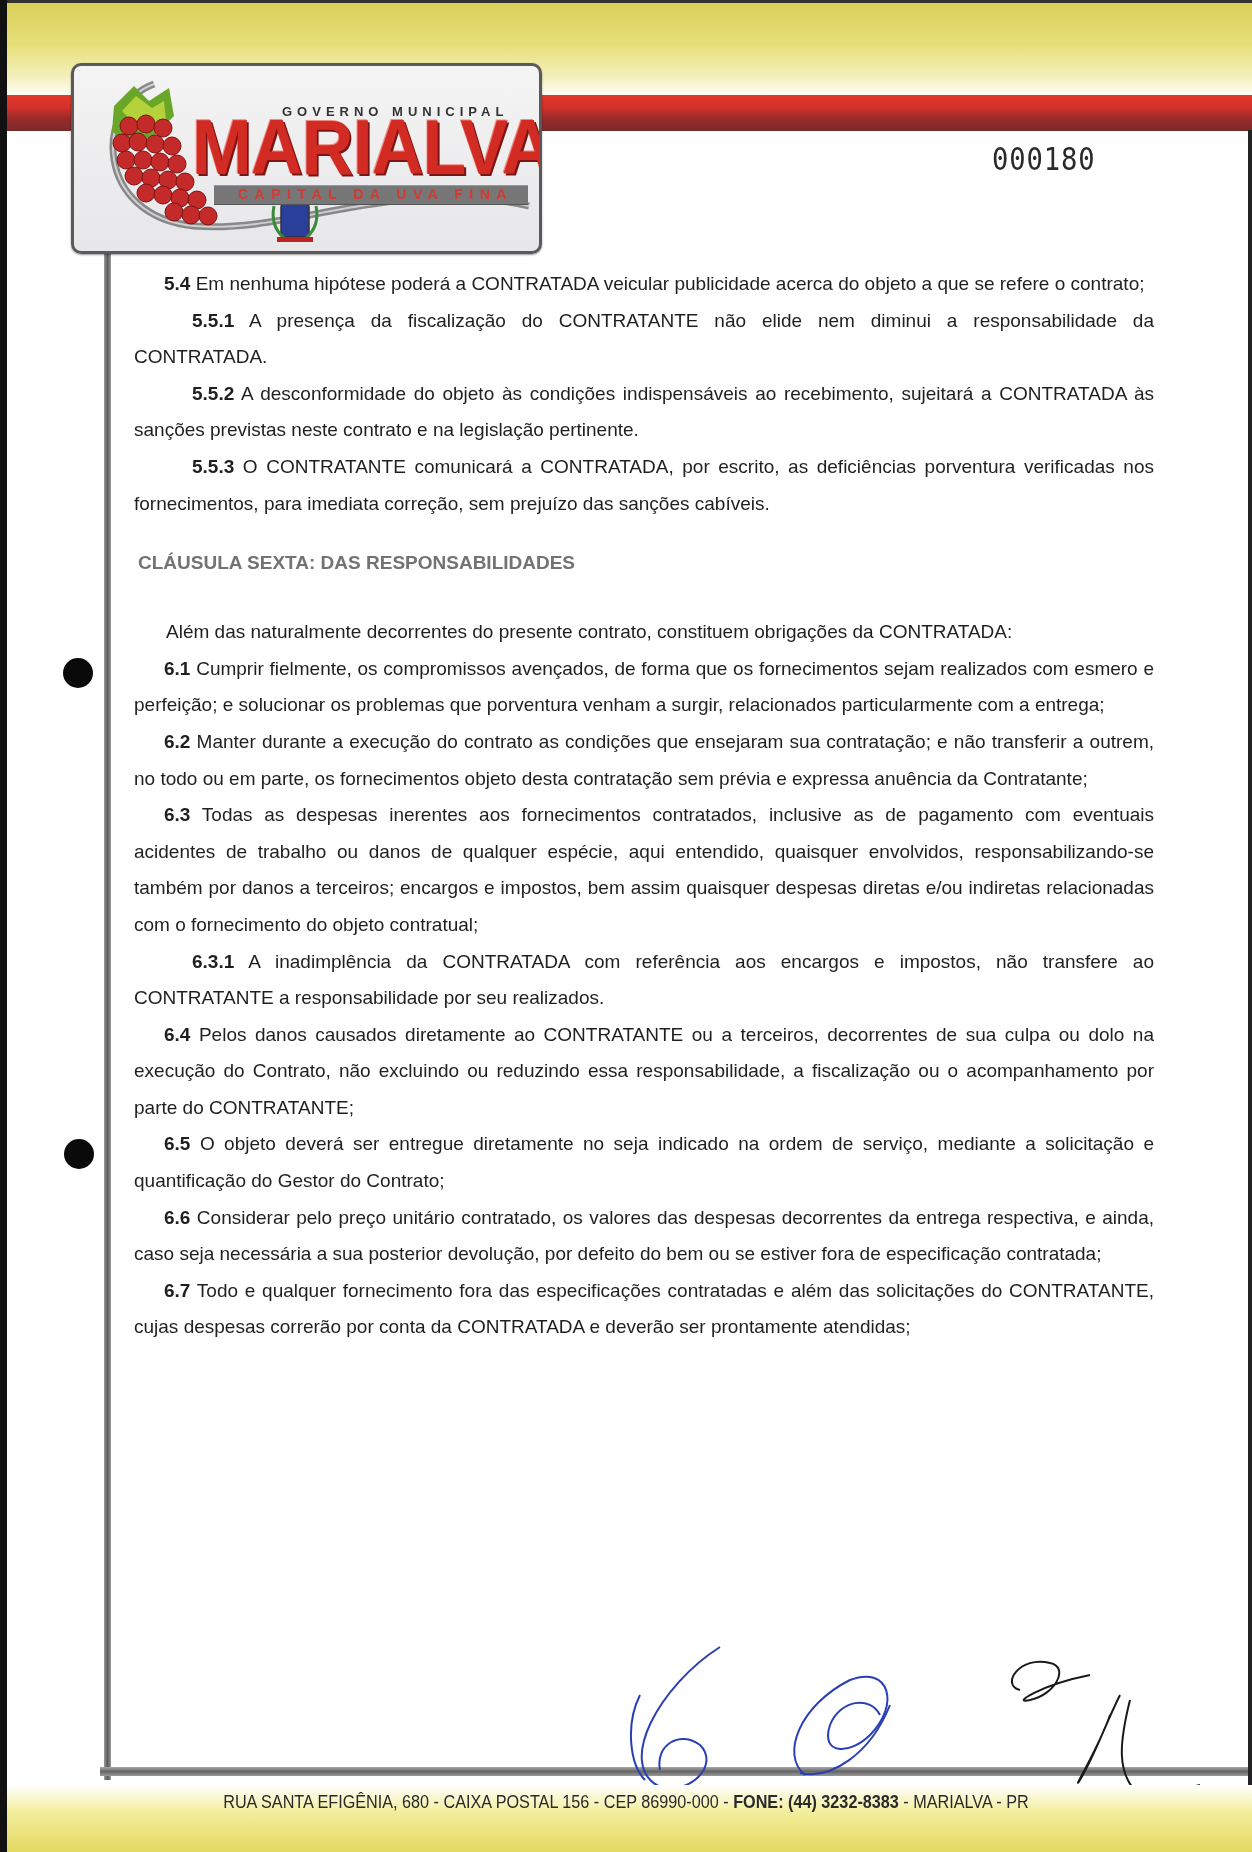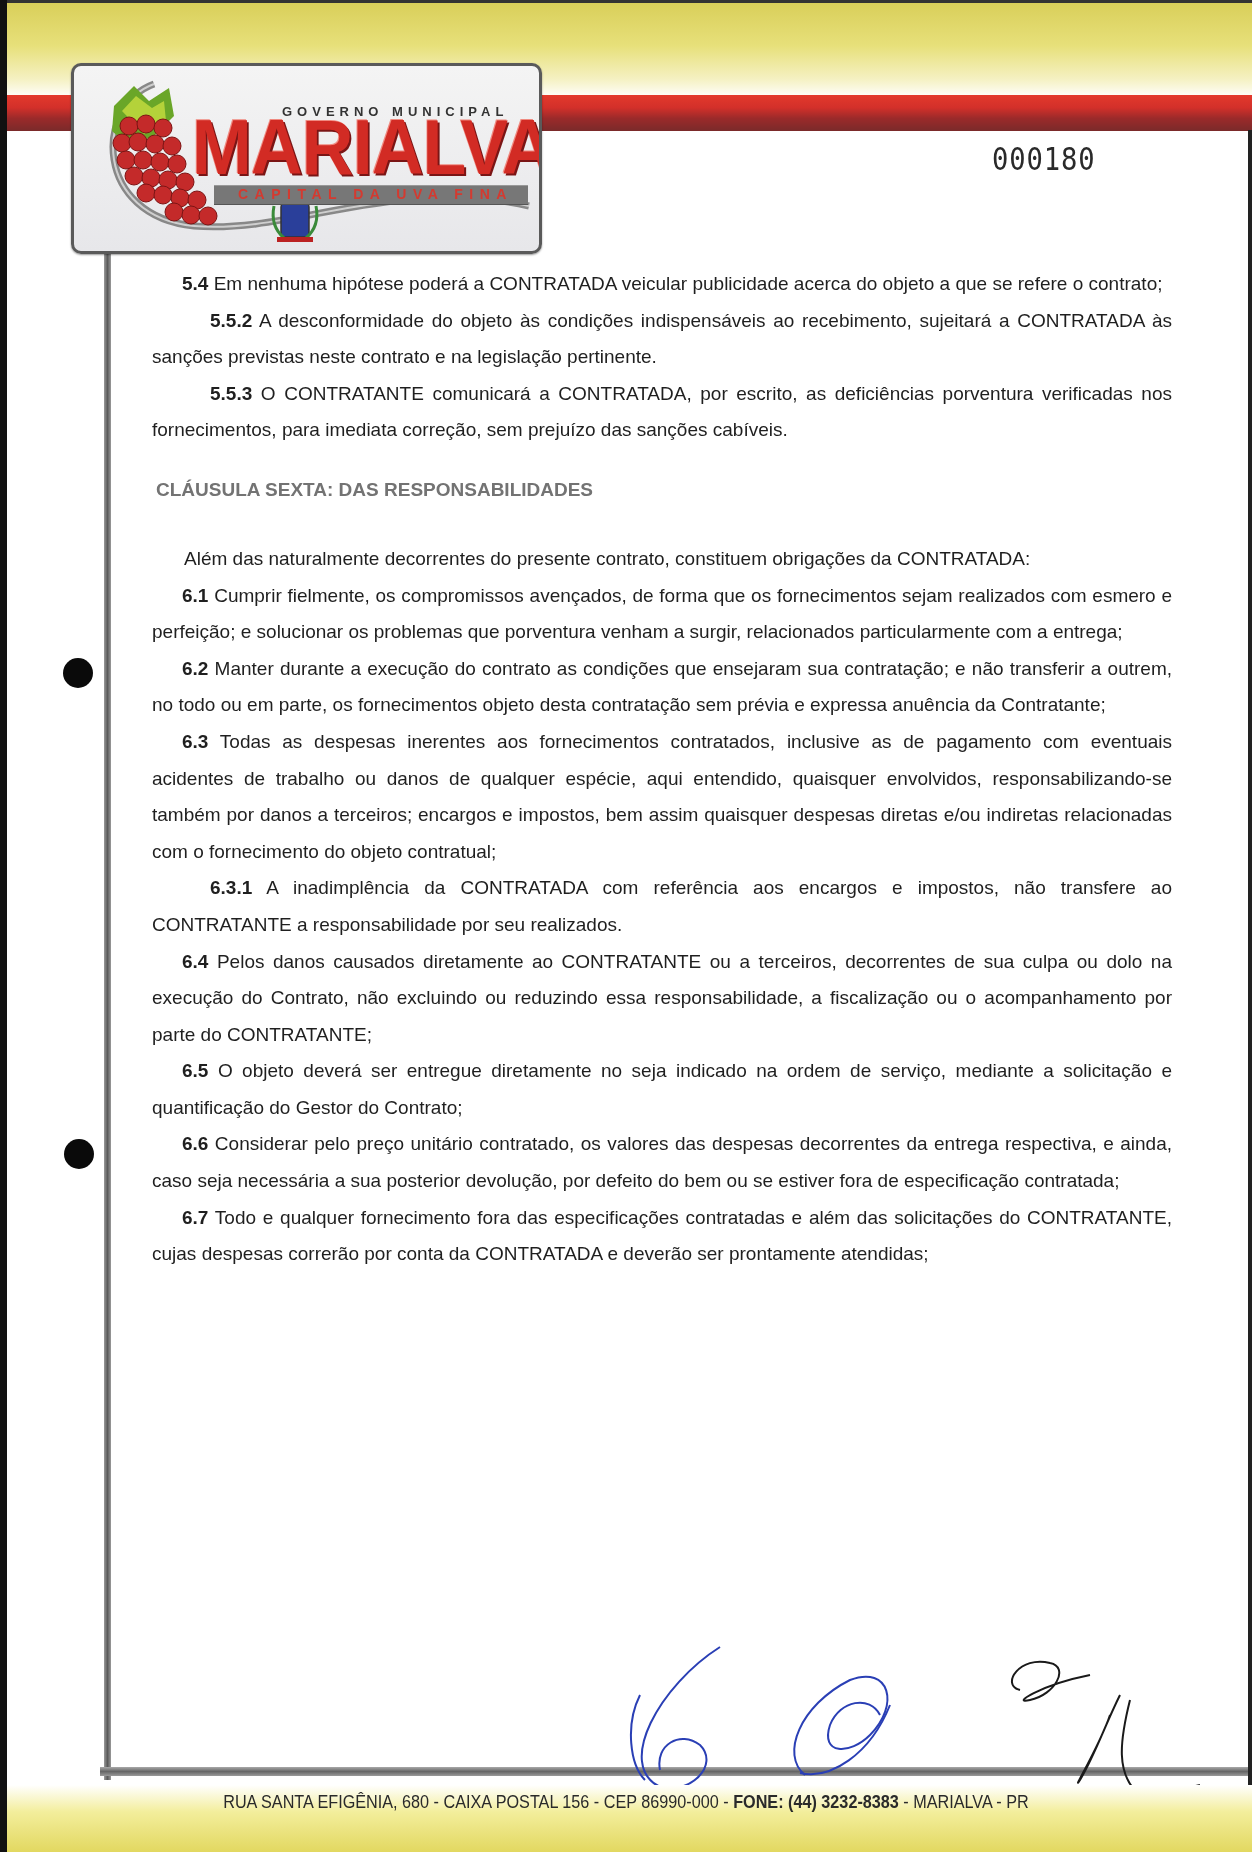--- a/index.html
+++ b/index.html
@@ -65,21 +65,21 @@
   .stamp-number {
     position: absolute; left: 992px; top: 140px; font-size: 32px;
     font-family: "DejaVu Sans Mono", monospace; color: #2a2a2a; letter-spacing: 1px;
     transform: scaleX(0.85); transform-origin: left;
   }
 
   .hole { position: absolute; width: 30px; height: 30px; border-radius: 50%; background: #0a0a0a; }
   .hole-1 { left: 63px; top: 658px; }
   .hole-2 { left: 64px; top: 1139px; }
 
-  .content { position: absolute; left: 134px; top: 266px; width: 1020px; margin-left: 18px; }
+  .content { position: absolute; left: 134px; top: 266px; width: 1020px; }
   .para {
     font-size: 19px; line-height: 36.6px; text-align: justify;
     margin: 0; color: #1f1f1f;
   }
   .para b { font-weight: bold; }
   .indent1 { text-indent: 30px; }
   .indent2 { text-indent: 58px; }
   .heading {
     font-size: 19px; font-weight: bold; margin: 30px 0 40px 4px; color: #737373;
   }
@@ -155,20 +155,21 @@
   <div class="logo-tagline">CAPITAL DA UVA FINA</div>
 </div>
 
 <div class="stamp-number">000180</div>
 
 <div class="hole hole-1"></div>
 <div class="hole hole-2"></div>
 
 <div class="content">
   <p class="para indent1"><b>5.4</b><span> Em nenhuma hipótese poderá a CONTRATADA veicular publicidade acerca do objeto a que se refere o contrato;</span></p>
+  <p class="para indent2"><b>5.5.1</b><span> A presença da fiscalização do CONTRATANTE não elide nem diminui a responsabilidade da CONTRATADA.</span></p>
   <p class="para indent2"><b>5.5.2</b><span> A desconformidade do objeto às condições indispensáveis ao recebimento, sujeitará a CONTRATADA às sanções previstas neste contrato e na legislação pertinente.</span></p>
   <p class="para indent2"><b>5.5.3</b><span> O CONTRATANTE comunicará a CONTRATADA, por escrito, as deficiências porventura verificadas nos fornecimentos, para imediata correção, sem prejuízo das sanções cabíveis.</span></p>
 
   <div class="heading">CLÁUSULA SEXTA: DAS RESPONSABILIDADES</div>
 
   <p class="para intro">Além das naturalmente decorrentes do presente contrato, constituem obrigações da CONTRATADA:</p>
   <p class="para indent1"><b>6.1</b><span> Cumprir fielmente, os compromissos avençados, de forma que os fornecimentos sejam realizados com esmero e perfeição; e solucionar os problemas que porventura venham a surgir, relacionados particularmente com a entrega;</span></p>
   <p class="para indent1"><b>6.2</b><span> Manter durante a execução do contrato as condições que ensejaram sua contratação; e não transferir a outrem, no todo ou em parte, os fornecimentos objeto desta contratação sem prévia e expressa anuência da Contratante;</span></p>
   <p class="para indent1"><b>6.3</b><span> Todas as despesas inerentes aos fornecimentos contratados, inclusive as de pagamento com eventuais acidentes de trabalho ou danos de qualquer espécie, aqui entendido, quaisquer envolvidos, responsabilizando-se também por danos a terceiros; encargos e impostos, bem assim quaisquer despesas diretas e/ou indiretas relacionadas com o fornecimento do objeto contratual;</span></p>
   <p class="para indent2"><b>6.3.1</b><span> A inadimplência da CONTRATADA com referência aos encargos e impostos, não transfere ao CONTRATANTE a responsabilidade por seu realizados.</span></p>

